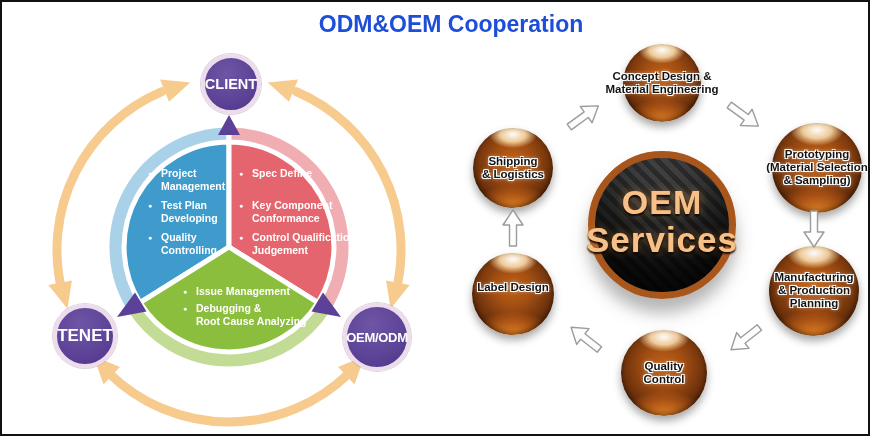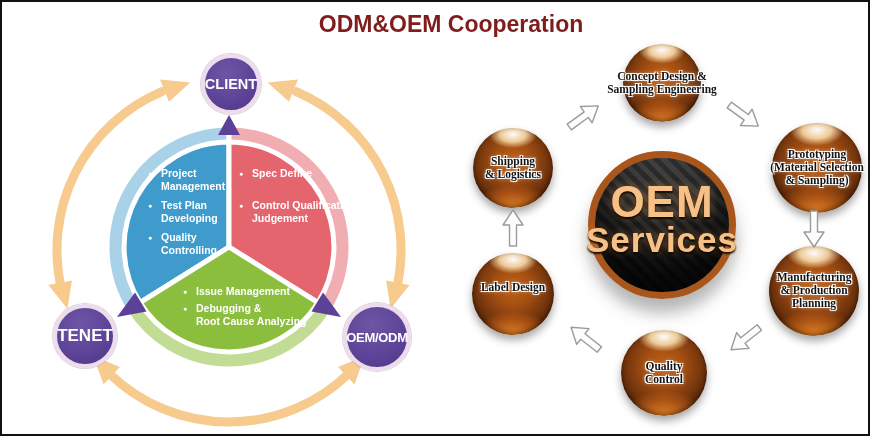--- a/index.html
+++ b/index.html
@@ -1,20 +1,20 @@
 <!DOCTYPE html>
 <html><head>
 <meta charset="utf-8">
 <style>
   html,body{margin:0;padding:0;background:#e8e8e8;font-family:"Liberation Sans",sans-serif;}
   #stage{position:relative;width:870px;height:436px;background:#fff;border:2px solid #111;
          box-sizing:border-box;overflow:hidden;}
   
   .title{position:absolute;left:32px;right:0;top:9px;text-align:center;
-         font-size:23px;font-weight:bold;color:#7f1d1d;letter-spacing:0px;}
+         font-size:23px;font-weight:bold;color:#1d4ed8;letter-spacing:0px;}
   
   .left-svg{position:absolute;left:0;top:0;}
   .pnode{position:absolute;border-radius:50%;border:4px solid #ecdcec;
          background:radial-gradient(circle at 42% 30%, #6f55a4, #5d4397 60%, #4c3383 100%);
          box-shadow:0 0 0 1px rgba(170,140,170,.4);
          display:flex;align-items:center;justify-content:center;
          color:#fff;font-weight:bold;box-sizing:border-box;}
   .pnode.client{left:199px;top:52px;width:60px;height:60px;font-size:14.5px;}
   .pnode.tenet{left:51px;top:302px;width:64px;height:64px;font-size:17px;}
   .pnode.oemodm{left:341px;top:301px;width:68px;height:68px;font-size:13px;letter-spacing:-.3px;}
@@ -31,29 +31,29 @@
   
   .sphere{position:absolute;border-radius:50%;
     background:
       radial-gradient(ellipse 42% 24% at 50% 8%, rgba(255,255,255,.98) 0%, rgba(255,226,176,.85) 38%, rgba(255,190,110,0) 72%),
       radial-gradient(ellipse 62% 40% at 50% 102%, rgba(250,145,42,.95) 0%, rgba(205,100,25,.5) 55%, rgba(110,45,10,0) 80%),
       radial-gradient(circle at 50% 42%, #bf6218 0%, #a34e12 30%, #70330c 60%, #461e07 82%, #2e1205 100%);
     box-shadow:0 5px 9px rgba(0,0,0,.35), inset 0 -2px 5px rgba(0,0,0,.45);}
   .node-label{position:absolute;text-align:center;color:#141414;
     font-size:11.5px;font-weight:bold;line-height:13px;
     text-shadow:-1px -1px 0 #fff,1px -1px 0 #fff,-1px 1px 0 #fff,1px 1px 0 #fff,0 0 4px rgba(255,255,255,.95);}
-  .node-label span{display:block;white-space:nowrap;font-family:Liberation Serif, serif;}
+  .node-label span{display:block;white-space:nowrap;}
   .center-circle{position:absolute;left:586px;top:149px;width:148px;height:148px;
     border-radius:50%;border:7px solid #a9561d;box-sizing:border-box;
     background:repeating-linear-gradient(45deg,#3b3b3b 0 5px,#252525 5px 10px);
     box-shadow:inset 0 -45px 55px rgba(0,0,0,.92), inset 0 18px 30px rgba(255,255,255,.06), 0 14px 16px rgba(110,110,110,.5);
     display:flex;flex-direction:column;align-items:center;justify-content:center;}
   .center-line{color:#f6c189;font-weight:bold;letter-spacing:1px;white-space:nowrap;
     text-shadow:0 0 1px #8a4510,0 2px 2px rgba(0,0,0,.9),0 0 10px rgba(255,170,80,.4);}
-  .center-line.l1{font-size:44px;line-height:36px;margin-top:-6px;}
+  .center-line.l1{font-size:34px;line-height:36px;margin-top:-6px;}
   .center-line.l2{font-size:35px;line-height:40px;}
   .right-svg{position:absolute;left:440px;top:0;}
 </style>
 </head>
 <body>
 
 <div id="stage">
 
   <div class="title">ODM&amp;OEM Cooperation</div>
 
@@ -104,20 +104,24 @@
       <span>Controlling</span>
     </li>
   </ul>
 
   <ul class="tasks rythm26 red-tasks">
     <li>
       <span>Spec Define</span>
       <span></span>
     </li>
     <li>
+      <span>Key Component</span>
+      <span>Conformance</span>
+    </li>
+    <li>
       <span>Control Qualification</span>
       <span>Judgement</span>
     </li>
   </ul>
 
   <ul class="tasks tight green-tasks">
     <li>
       <span>Issue Management</span>
       <span></span>
     </li>
@@ -155,21 +159,21 @@
       <path d="M-17,-3.5 L4,-3.5 L4,-10 L19,0 L4,10 L4,3.5 L-17,3.5 Z" transform="translate(301,113) rotate(36)"></path>
       <path d="M-17,-3.5 L4,-3.5 L4,-10 L19,0 L4,10 L4,3.5 L-17,3.5 Z" transform="translate(372,226) rotate(90)"></path>
       <path d="M-17,-3.5 L4,-3.5 L4,-10 L19,0 L4,10 L4,3.5 L-17,3.5 Z" transform="translate(304,336) rotate(142)"></path>
       <path d="M-17,-3.5 L4,-3.5 L4,-10 L19,0 L4,10 L4,3.5 L-17,3.5 Z" transform="translate(144,337) rotate(-142)"></path>
       <path d="M-17,-3.5 L4,-3.5 L4,-10 L19,0 L4,10 L4,3.5 L-17,3.5 Z" transform="translate(71,227) rotate(-90)"></path>
     </g>
   </svg>
 
   <div class="node-label" style="left:585px;top:68px;width:150px">
     <span>Concept Design &amp;</span>
-    <span>Sampling Engineering</span>
+    <span>Material Engineering</span>
   </div>
   <div class="node-label" style="left:735px;top:146px;width:160px">
     <span>Prototyping</span>
     <span>(Material Selection</span>
     <span>&amp; Sampling)</span>
   </div>
   <div class="node-label" style="left:744px;top:269px;width:136px">
     <span>Manufacturing</span>
     <span>&amp; Production</span>
     <span>Planning</span>

